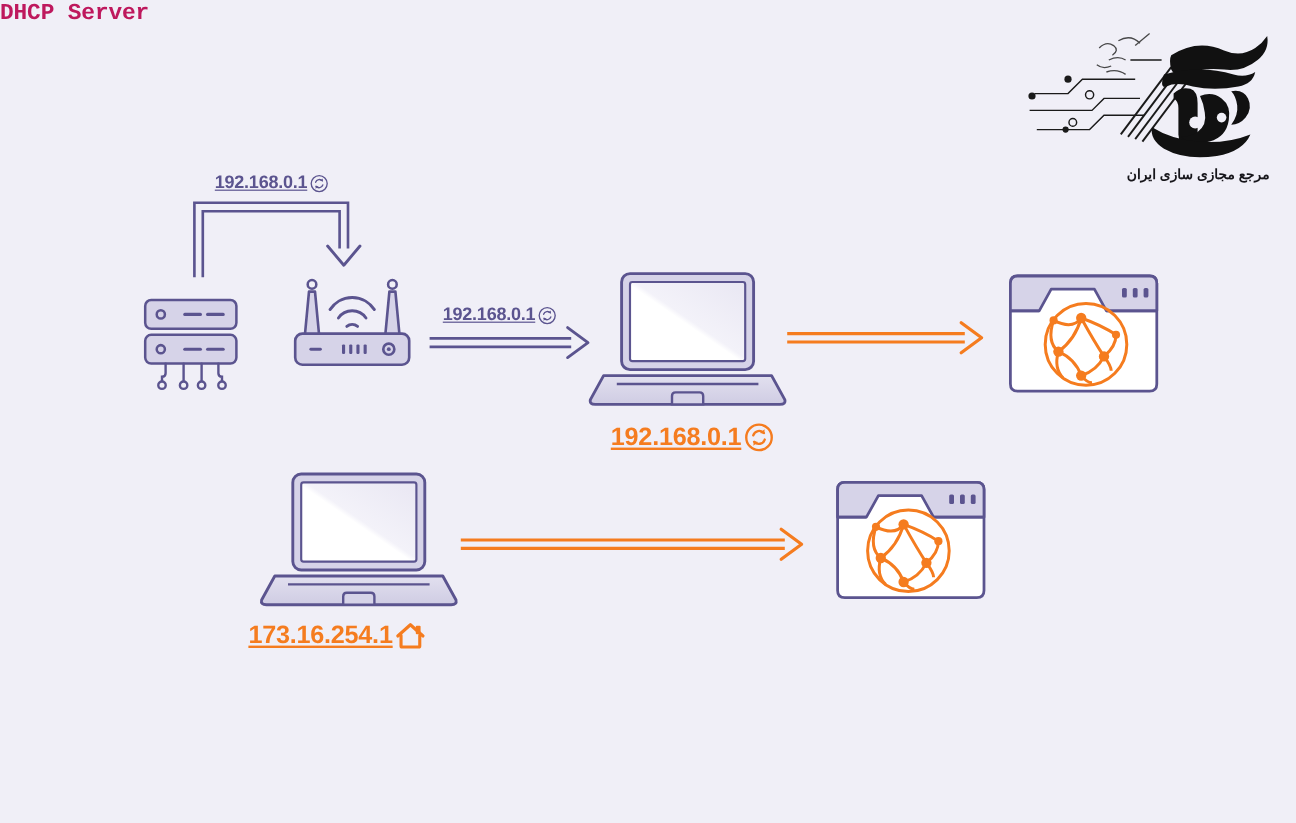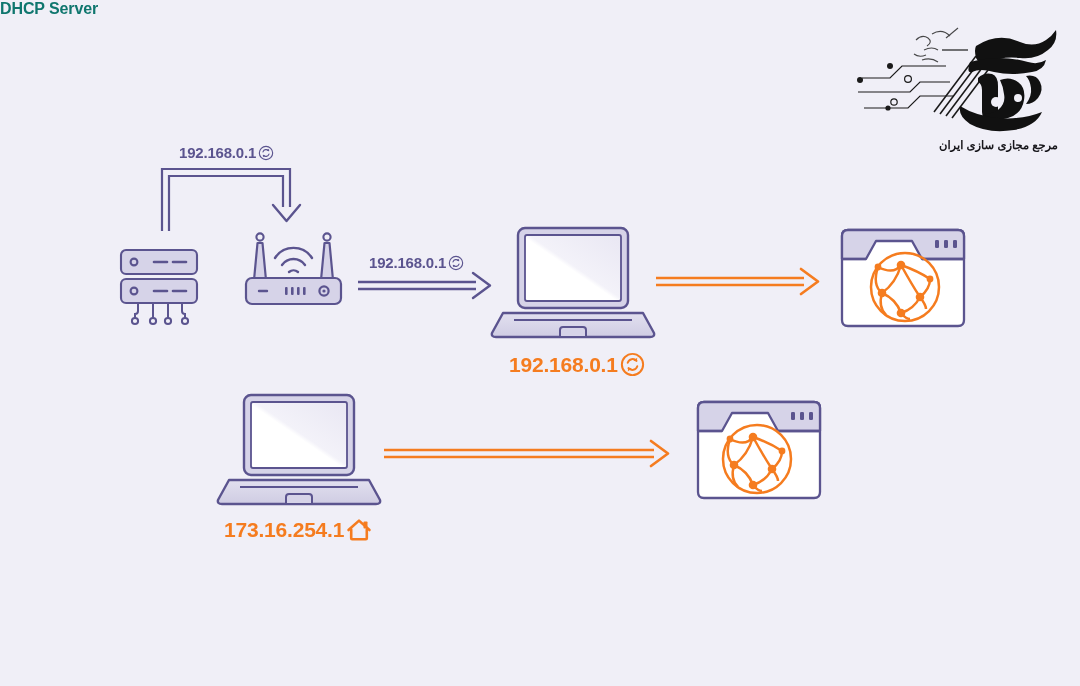--- a/index.html
+++ b/index.html
@@ -23,35 +23,37 @@
 
   
   .lbl {
     position: absolute;
     white-space: nowrap;
     font-weight: bold;
     letter-spacing: -0.2px;
     display: flex;
     align-items: flex-end;
     gap: 2px;
+    text-decoration: underline;
   }
   .lbl-purple { color: #5b548f; }
   .lbl-orange { color: #f57c1f; }
 
   #dhcp-label {
     left: 110px; top: 225px;
-    font-size: 16px;
-    color: #0f766e;
+    font-size: 19px;
+    color: #be185d;
     font-weight: bold;
     letter-spacing: -0.1px;
+    font-family: Liberation Mono, monospace;
   }
   #ip-top-label   { left: 179px; top: 144px; font-size: 15px; }
   #ip-mid-label   { left: 369px; top: 254px; font-size: 15px; }
   #ip-laptop-label{ left: 509px; top: 352px; font-size: 21px; }
-  #ip-bottom-label{ left: 224px; top: 518px; font-size: 21px; }
+  #ip-bottom-label{ left: 207px; top: 518px; font-size: 21px; }
 
   
   #logo {
     position: absolute;
     right: 18px;
     top: 16px;
     width: 212px;
     height: 130px;
   }
   #logo-subtitle {

